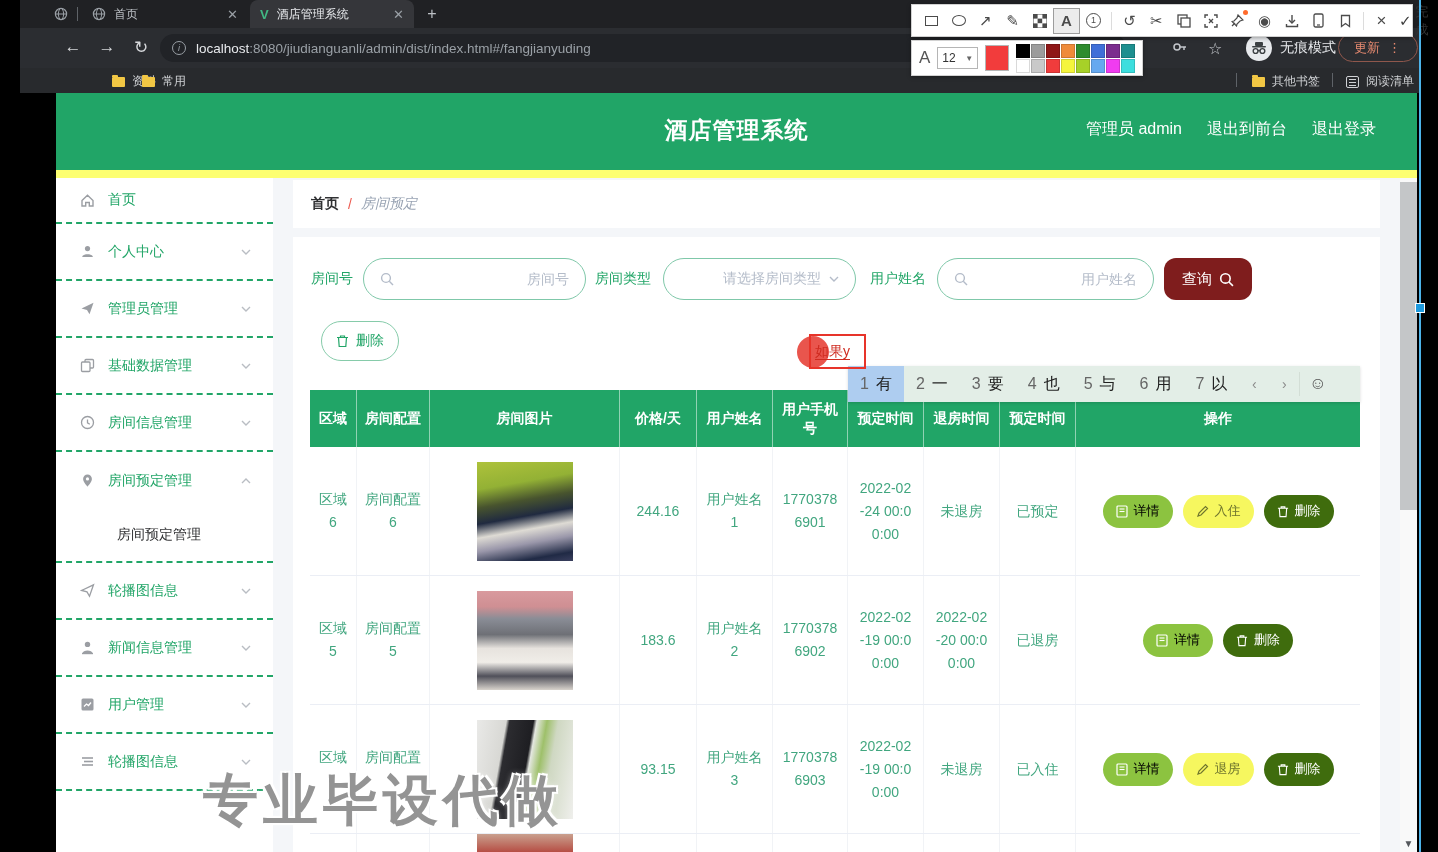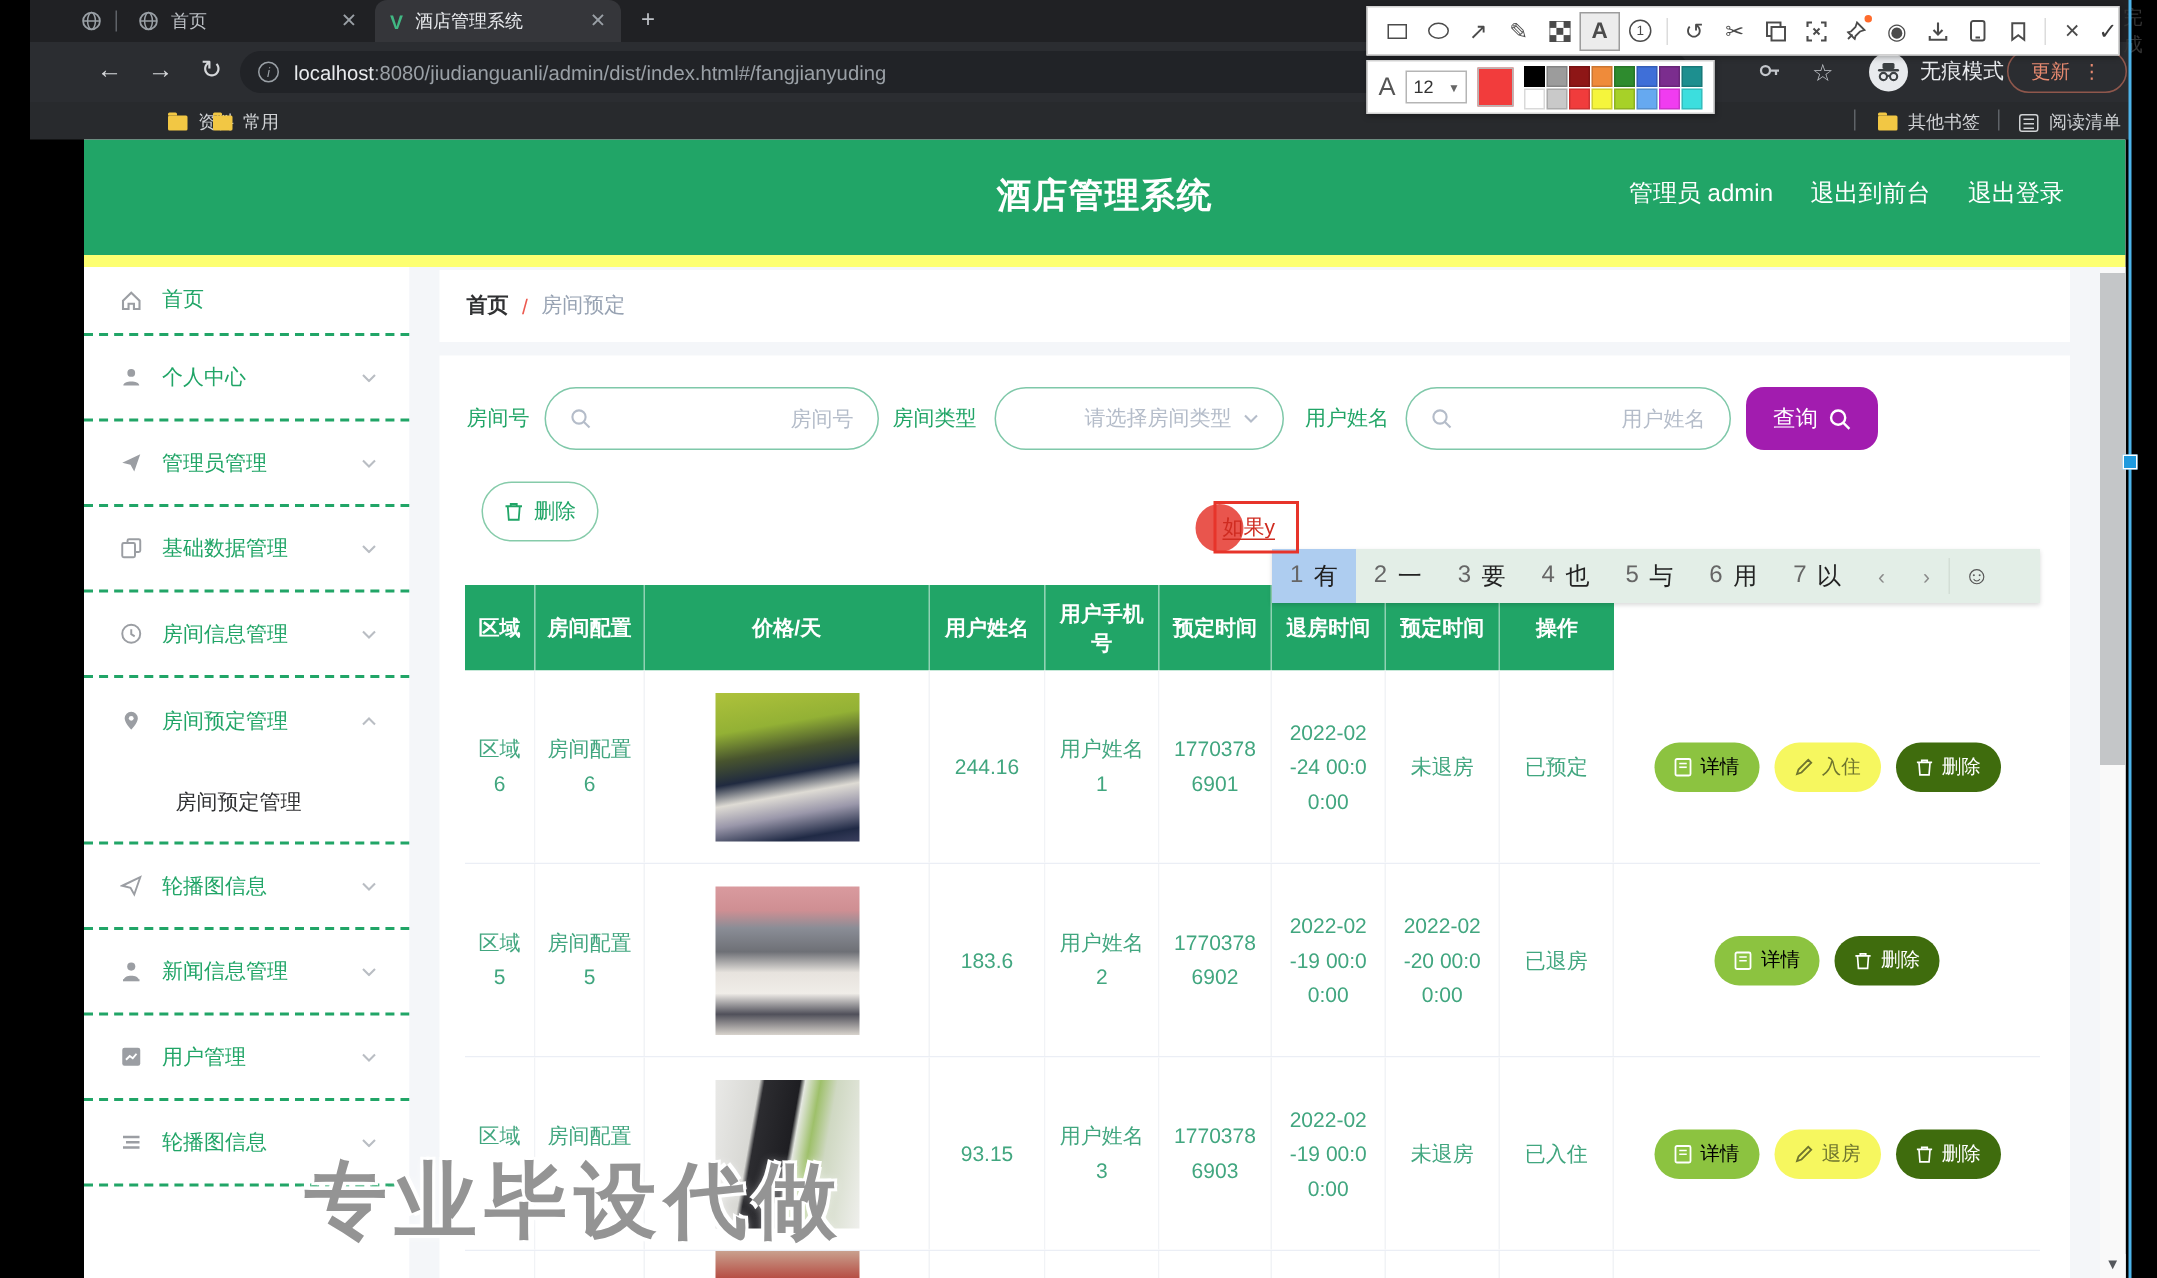--- a/index.html
+++ b/index.html
@@ -74,30 +74,30 @@
   .sitem .lbl { color:#21a567; font-size:14px; flex:1; }
   .sitem .chev { color:#b9bdc3; }
   .ssub { height:54px; display:flex; align-items:center; padding-left:61px; border-bottom:2px dashed #21a567; }
   .ssub .lbl { color:#303133; font-size:14px; }
   .sico { width:15px; height:15px; flex:none; }
 
   .main { position:absolute; left:217px; top:85px; width:1144px; height:674px; background:#f4f6f9; }
   .bc-card { position:absolute; left:20px; top:2px; width:1087px; height:48px; background:#fff; display:flex; align-items:center; padding-left:18px; font-size:14px; }
   .bc-home { color:#303133; font-weight:bold; }
   .bc-sep { color:#ec5a50; margin:0 9px; }
-  .bc-cur { color:#98a3b3; }
+  .bc-cur { color:#98a3b3;font-style:italic; }
 
   .card { position:absolute; left:20px; top:59px; width:1087px; height:615px; background:#fff; }
   .frow { position:absolute; left:18px; top:21px; height:42px; display:flex; align-items:center; }
   .flabel { color:#21a567; font-size:14px; white-space:nowrap; }
   .pill-input { height:42px; border:1px solid #7fc8a9; border-radius:21px; background:#fff; display:flex; align-items:center; padding:0 16px; gap:8px; }
   .pill-input input { border:none; outline:none; flex:1; font-size:14px; color:#333; background:transparent; min-width:0; font-family:inherit; text-align:left; }
   .pill-input input::placeholder { color:#b4bcc9; text-align:right; }
   .sel-placeholder { flex:1; color:#b4bcc9; font-size:14px; text-align:right; }
-  .search-btn { height:42px; border-radius:12px; background:#a21caf; color:#fff; font-size:15px; display:flex; align-items:center; justify-content:center; gap:7px; border:none; padding:0 18px; }
+  .search-btn { height:42px; border-radius:12px; background:#7f1d1d; color:#fff; font-size:15px; display:flex; align-items:center; justify-content:center; gap:7px; border:none; padding:0 18px; }
   .del-btn { position:absolute; left:28px; top:84px; width:78px; height:40px; border:1px solid #86cbaa; border-radius:20px; background:#fff; color:#21a567; font-size:14px; display:flex; align-items:center; justify-content:center; gap:7px; }
 
   
   .rtable { position:absolute; left:17px; top:153px; width:1050px; }
   .trow { display:grid; grid-template-columns:47px 73px 190px 77px 76px 75px 76px 76px 76px 284px; }
   .th { background:#21a567; color:#fff; font-weight:bold; font-size:14px; height:57px; display:flex; align-items:center; justify-content:center; border-right:1px solid rgba(255,255,255,.5); white-space:pre-line; text-align:center; line-height:19px; }
   .th:last-child { border-right:none; }
   .td { height:128px; display:flex; align-items:center; justify-content:center; color:#41a67f; font-size:14px; line-height:23px; white-space:pre-line; text-align:center; border-right:1px solid #f1f3f6; background:#fff; overflow:hidden; }
   .td:last-child { border-right:none; }
   .brow { border-bottom:1px solid #ebeef5; }
@@ -480,20 +480,21 @@
           <svg width="13" height="14" viewBox="0 0 13 14">
               <path d="M1 3.5 H12 M4.5 3.5 V2 H8.5 V3.5 M2.5 3.5 L3.2 12.5 H9.8 L10.5 3.5" fill="none" stroke="#21a567" stroke-width="1.2"></path>
             </svg>
           <span>删除</span>
         </button>
 
         <div class="rtable">
           <div class="trow">
             <div class="th">区域</div>
             <div class="th">房间配置</div>
+            <div class="th">房间图片</div>
             <div class="th">价格/天</div>
             <div class="th">用户姓名</div>
             <div class="th">用户手机
 号</div>
             <div class="th">预定时间</div>
             <div class="th">退房时间</div>
             <div class="th">预定时间</div>
             <div class="th">操作</div>
           </div>
 

